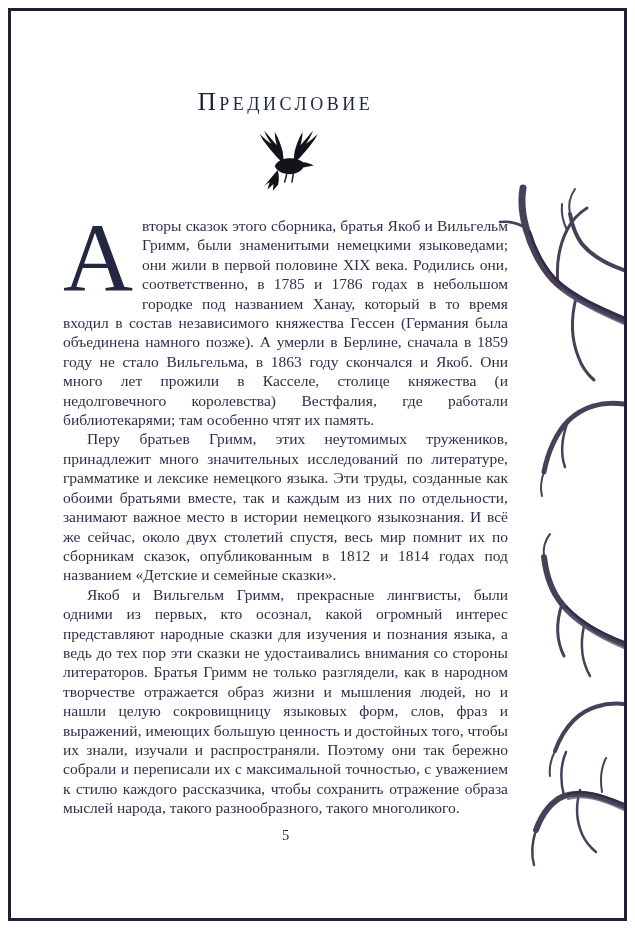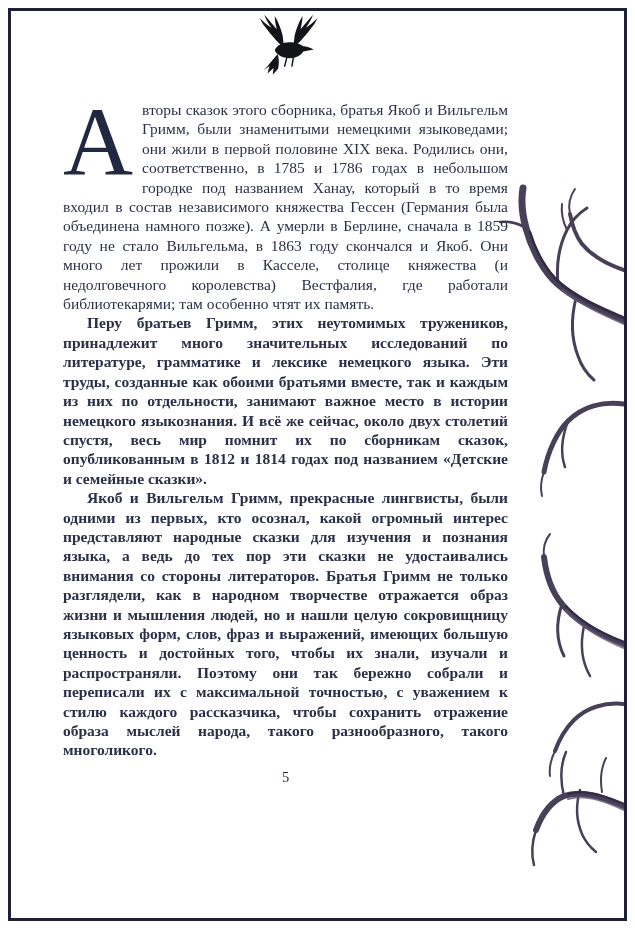--- a/index.html
+++ b/index.html
@@ -60,21 +60,21 @@
   .text {
     margin-top: 22px;
     font-size: 15.5px;
     line-height: 19.4px;
     text-align: justify;
     color: #2a3048;
     hyphens: auto;
   }
 
   .para { margin: 0; }
-  .para.indent { text-indent: 24px; font-weight: bold; }
+  .para.indent { text-indent: 24px; }
 
   .dropcap {
     float: left;
     font-size: 97px;
     line-height: 77px;
     height: 77px;
     margin: 3px 9px 0 0;
     color: #222842;
   }
 
@@ -126,20 +126,21 @@
     </g>
     <g fill="none" stroke="#5e5775" stroke-opacity="0.8" stroke-linecap="round">
       <path stroke-width="2" d="M132,316 C106,305 86,295 70,282"></path>
       <path stroke-width="2" d="M132,640 C108,630 88,619 74,602"></path>
       <path stroke-width="2" d="M132,802 C110,792 92,786 76,791"></path>
     </g>
   </svg>
 
   <div class="content">
 
+    <h1 class="title">Предисловие</h1>
 
     <div class="raven-wrap">
       <svg viewBox="0 0 150 100" aria-hidden="true">
         <g fill="#13131a">
 
           <path d="M72,54 C62,46 52,34 40,18 L35,9 C41,15 47,20 53,24 C48,17 44,10 42,4 C49,12 55,19 61,26 C59,18 58,12 58,6 C64,16 68,27 70,36 Z"></path>
 
           <path transform="translate(158,0) scale(-1,1)" d="M72,54 C62,46 52,34 40,18 L35,9 C41,15 47,20 53,24 C48,17 44,10 42,4 C49,12 55,19 61,26 C59,18 58,12 58,6 C64,16 68,27 70,36 Z"></path>
 
           <path d="M58,58 C61,50 72,45 82,46 C90,46 97,49 101,52 C106,52 112,54 117,57 L101,60 C98,66 90,70 81,70 C70,70 61,65 58,58 Z"></path>

